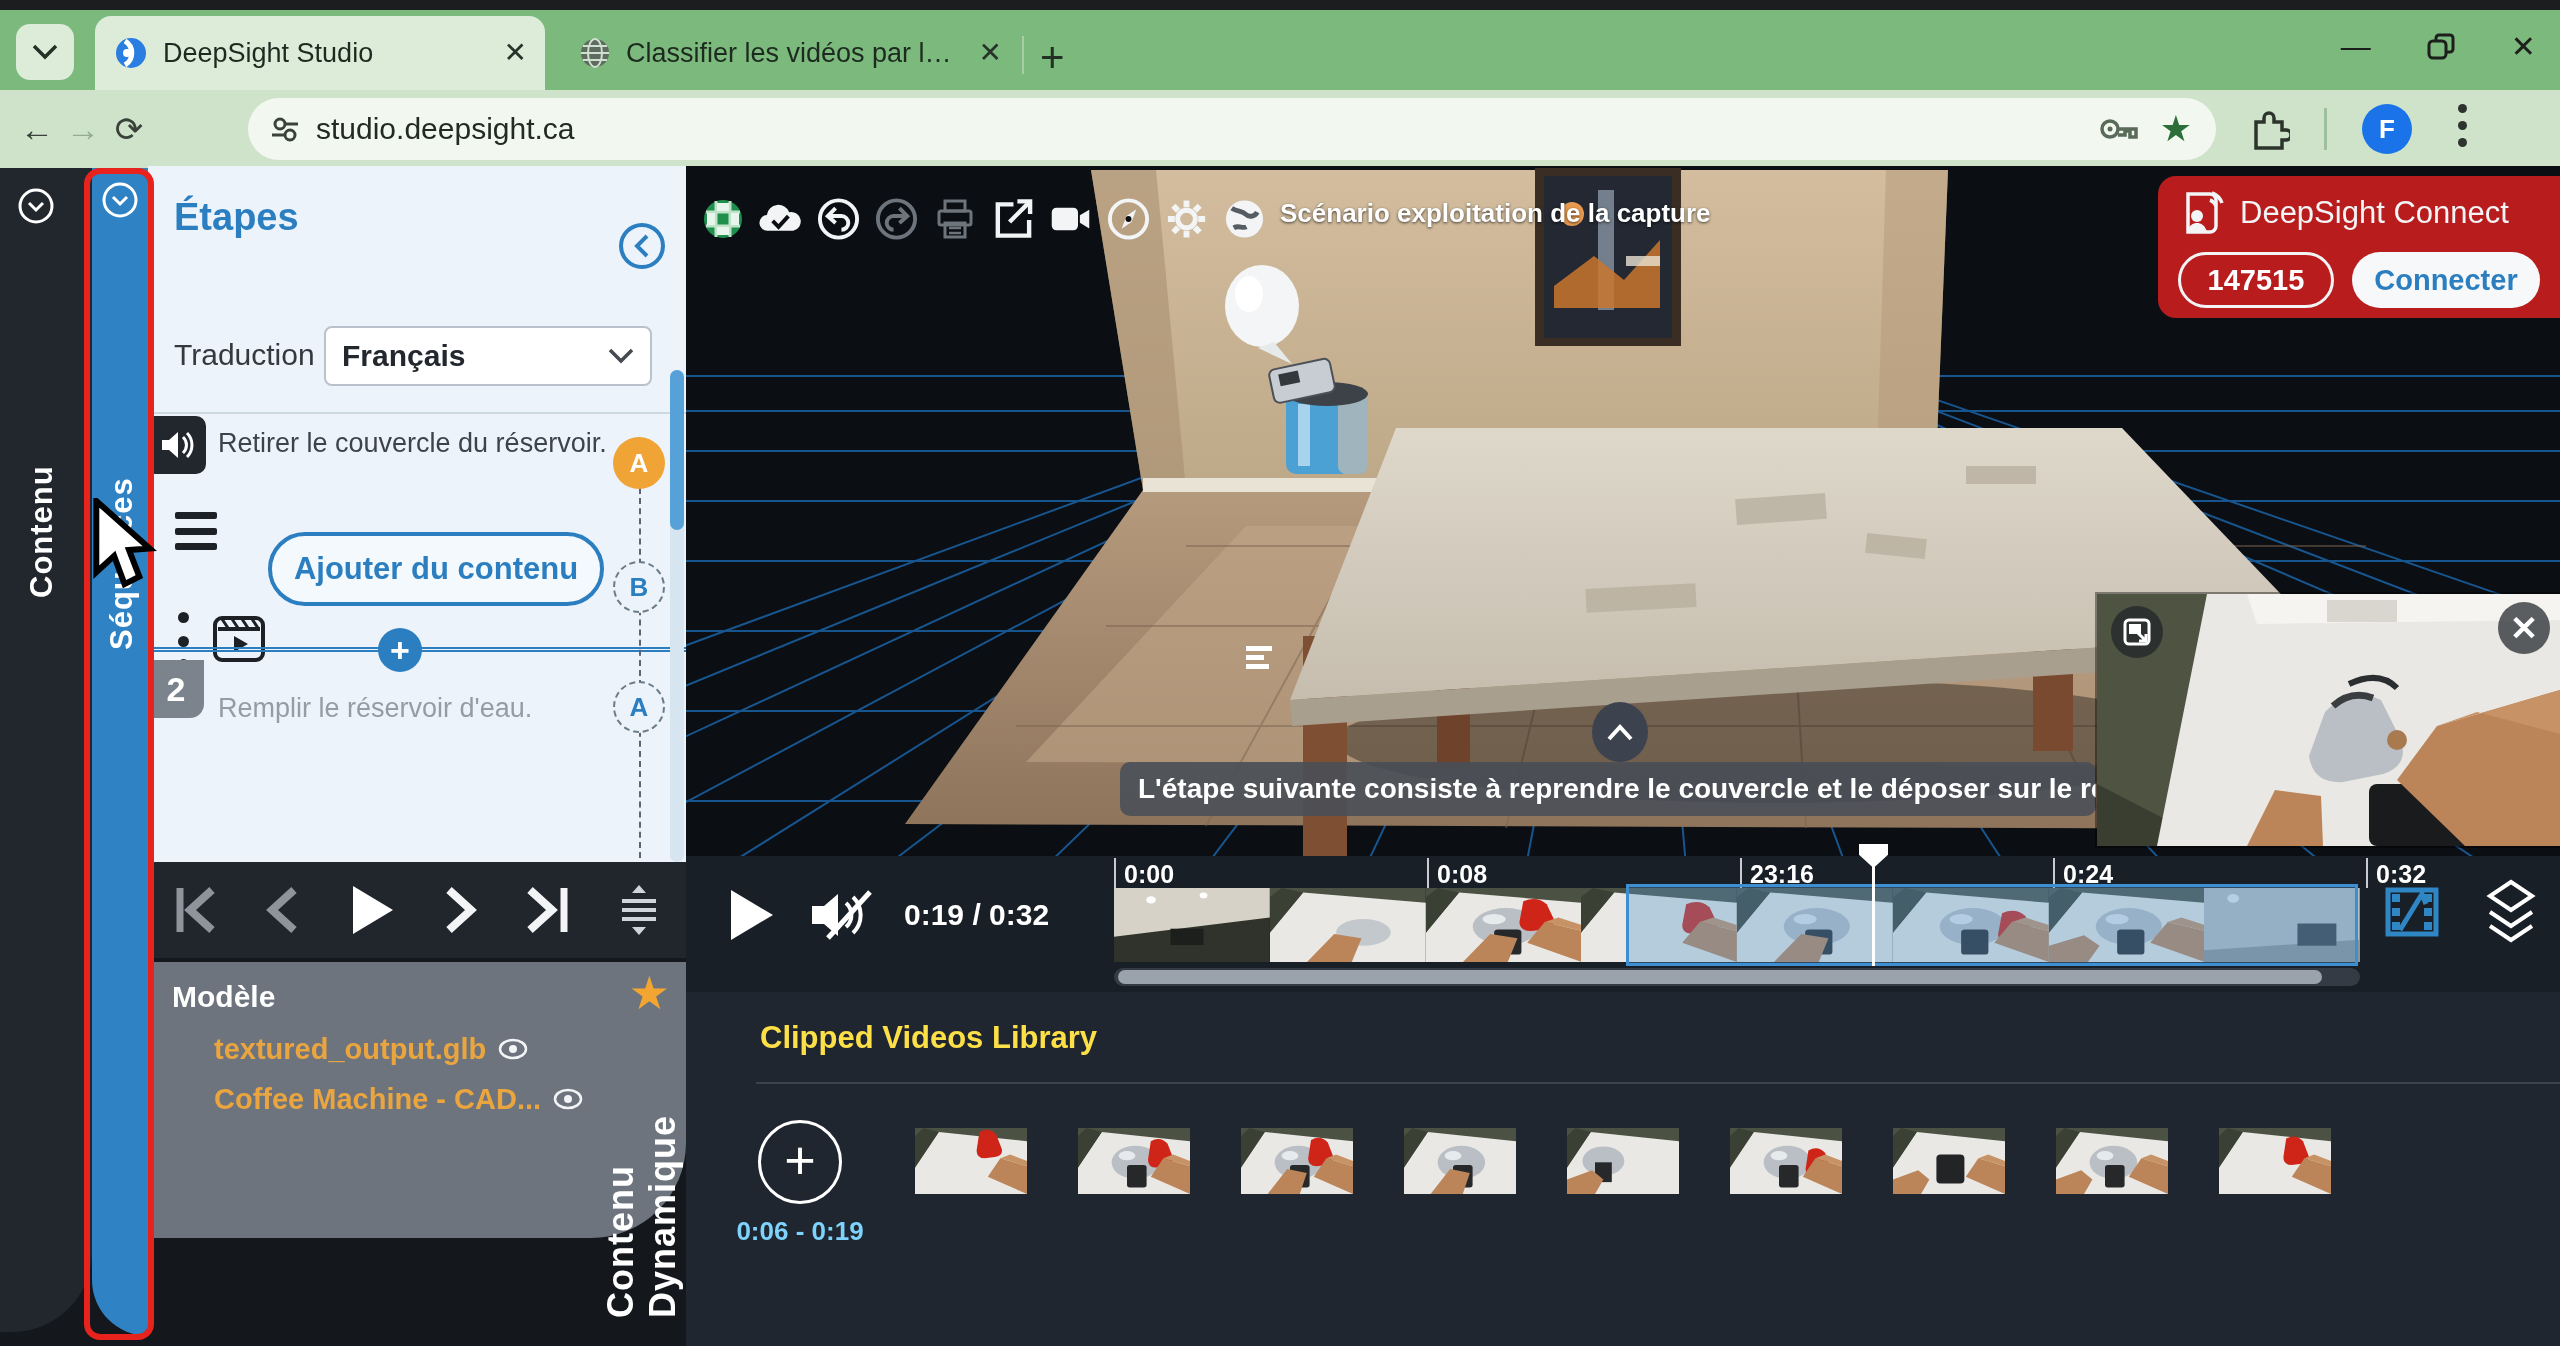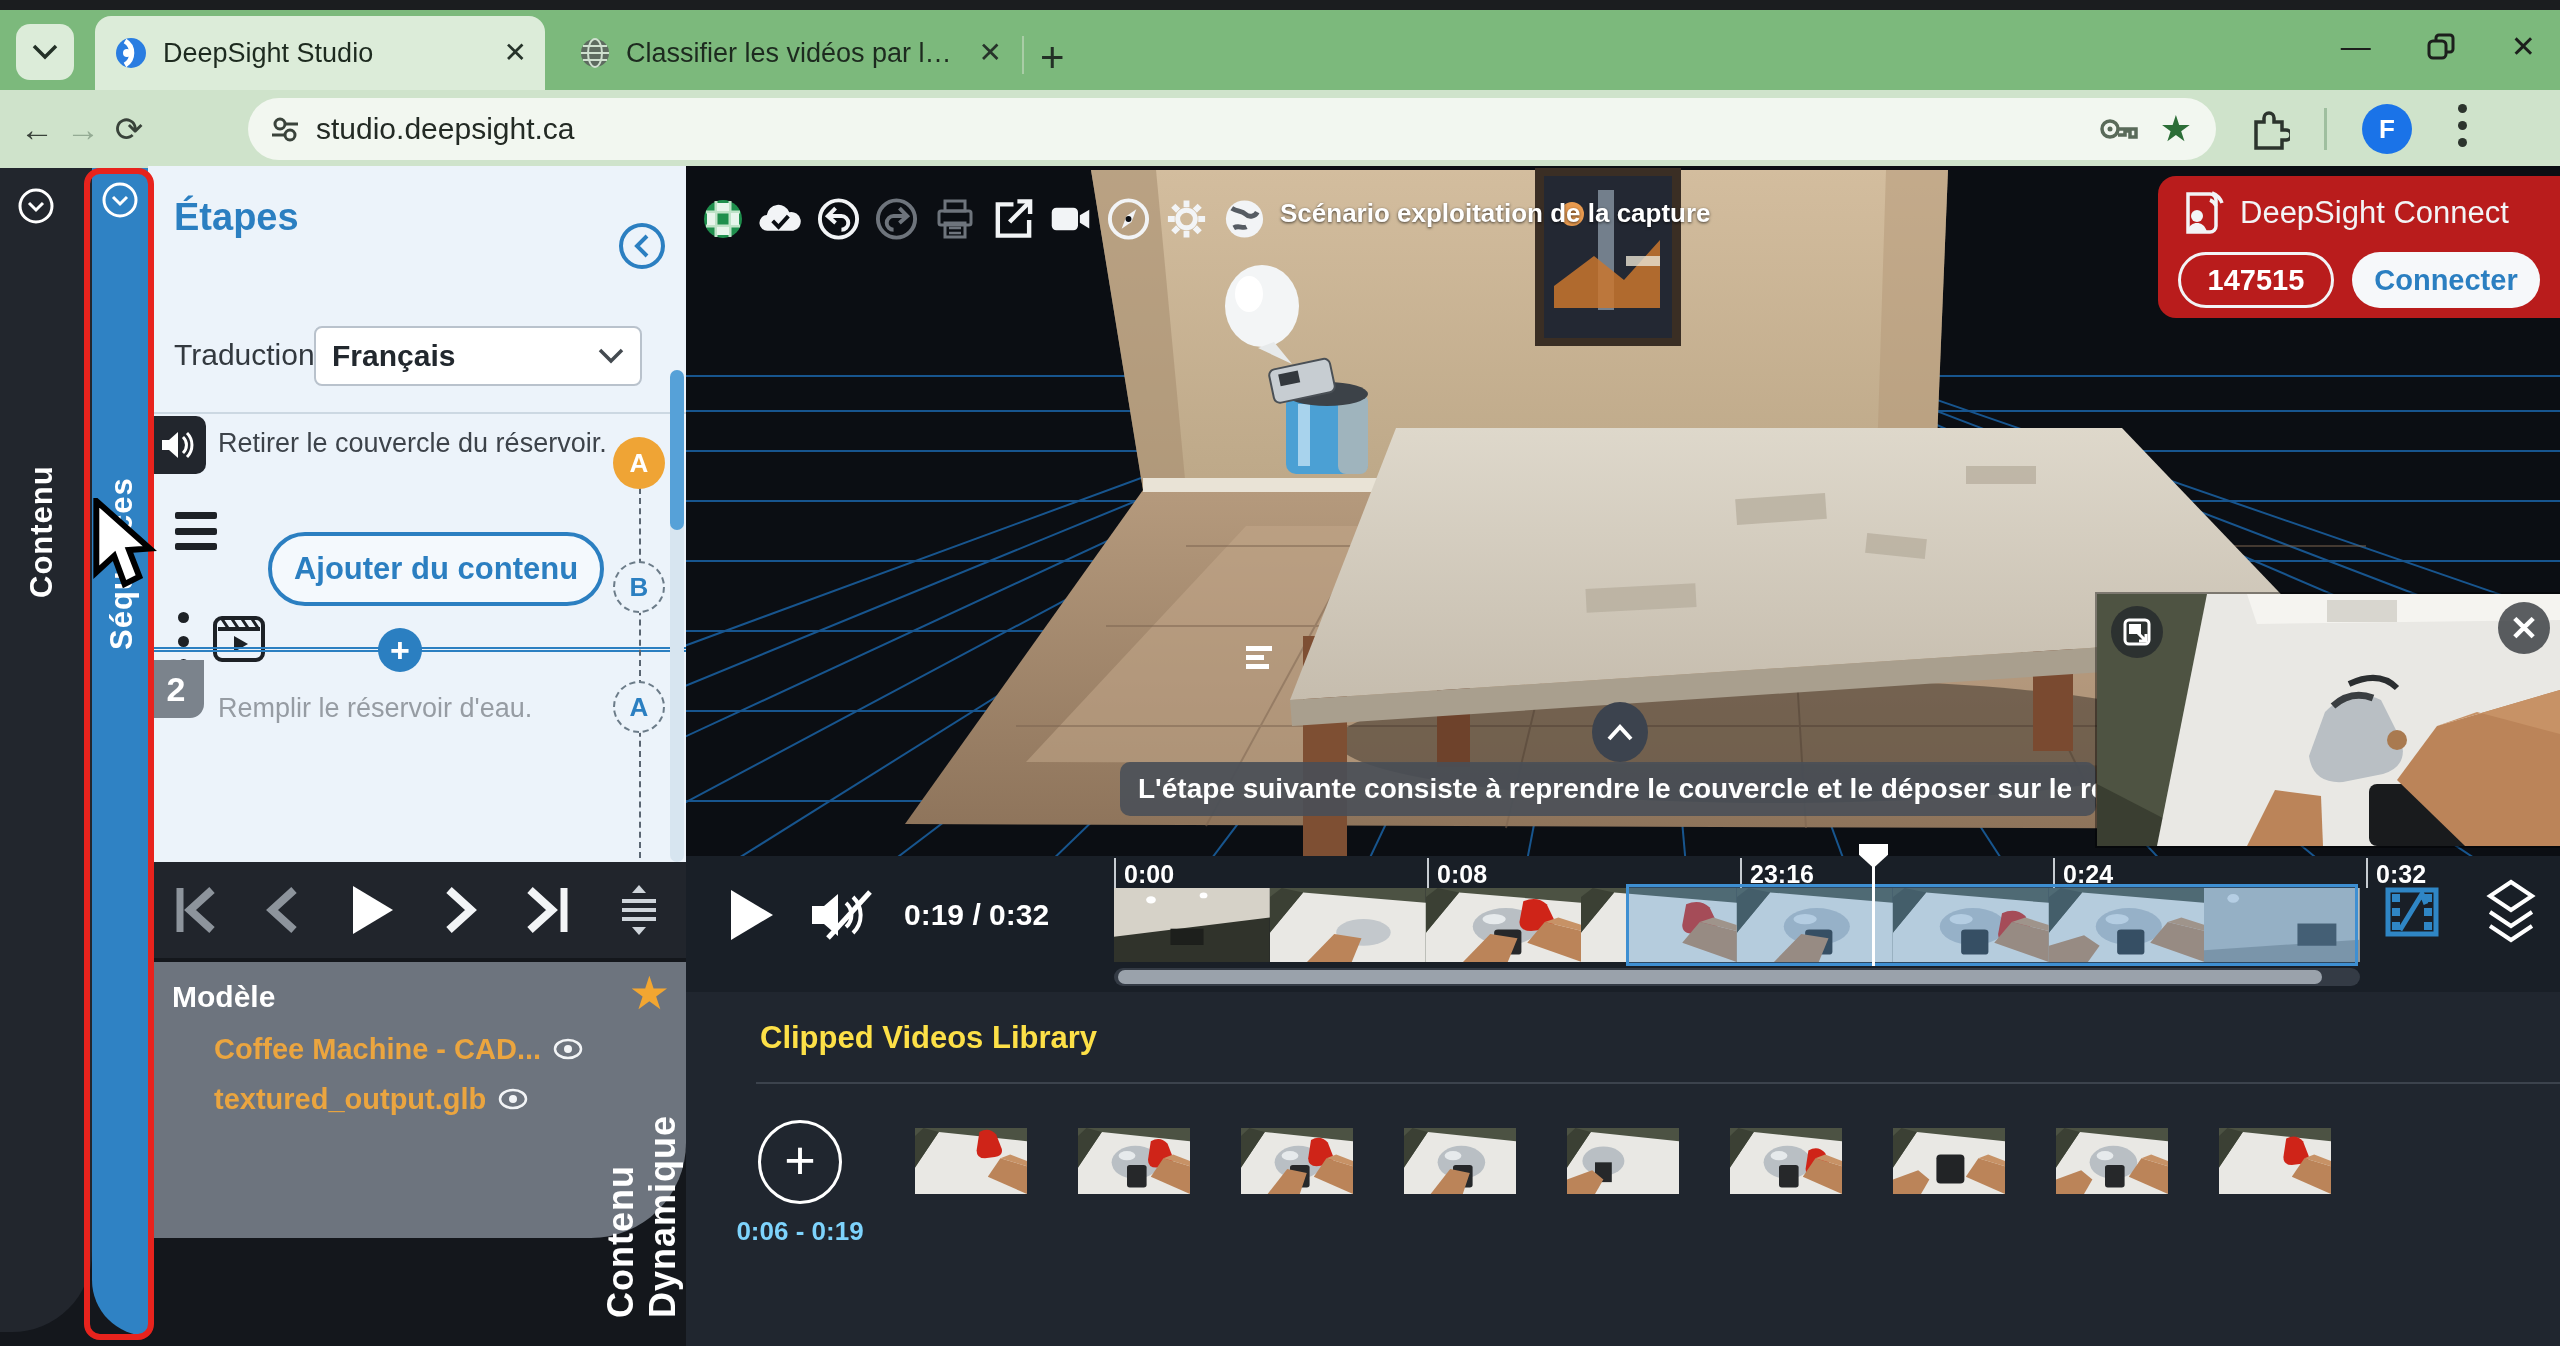--- a/index.html
+++ b/index.html
@@ -42,21 +42,21 @@
   .vtext { writing-mode:vertical-rl; transform:rotate(180deg); color:#fff; font-weight:bold;
            letter-spacing:1px; }
   .annot-rect { left:84px; top:168px; width:70px; height:1172px; border:6px solid #e8231d;
                 border-radius:16px; z-index:60; pointer-events:none; }
 
   
   .steps-panel { left:148px; top:166px; width:538px; height:696px; background:#ecf3fa; }
   .sp-title { left:26px; top:30px; font-size:38px; font-weight:bold; color:#2b7fc1; }
   .collapse-btn { left:468px; top:54px; width:52px; height:52px; }
   .trad-label { left:26px; top:172px; font-size:30px; color:#33393f; }
-  .lang-select { left:166px; top:160px; width:328px; height:60px; background:#fff;
+  .lang-select { left:176px; top:160px; width:328px; height:60px; background:#fff;
                  border:2px solid #b9c2cc; border-radius:8px; display:flex; align-items:center;
                  padding:0 16px; }
   .lang-select .val { font-size:30px; font-weight:bold; color:#22282e; flex:1; }
   .sp-divider { left:0; top:246px; width:538px; height:2px; background:#ccd8e2; }
   .speaker-tab { left:0; top:250px; width:58px; height:58px; background:#22262d;
                  border-radius:0 10px 10px 0; display:flex; align-items:center; justify-content:center; }
   .step1-text { left:70px; top:262px; font-size:27px; color:#3d434a; }
   .hamburger { left:27px; top:346px; width:42px; height:38px; display:flex;
                flex-direction:column; justify-content:space-between; }
   .hamburger i { display:block; height:7px; background:#1d2126; border-radius:2px; }
@@ -332,28 +332,28 @@
       <path d="M23 2l7 8H16z" fill="#cfd5db"></path>
         <path d="M6 18h34M6 27h34M6 36h34" stroke="#cfd5db" stroke-width="4"></path>
         <path d="M23 52l-7-8h14z" fill="#cfd5db"></path>
     </svg>
   </div>
 
   <div class="abs model-panel">
     <div class="abs mp-title">Modèle</div>
     <div class="abs mp-files" id="model-files">
         <div class="mp-file">
-          <span>Coffee Machine - CAD...</span>
+          <span>textured_output.glb</span>
           <svg width="30" height="22" viewBox="0 0 30 22">
             <ellipse cx="15" cy="11" rx="13" ry="9" fill="none" stroke="#f2f4f6" stroke-width="2.5"></ellipse>
             <circle cx="15" cy="11" r="4" fill="#f2f4f6"></circle>
           </svg>
         </div>
         <div class="mp-file">
-          <span>textured_output.glb</span>
+          <span>Coffee Machine - CAD...</span>
           <svg width="30" height="22" viewBox="0 0 30 22">
             <ellipse cx="15" cy="11" rx="13" ry="9" fill="none" stroke="#f2f4f6" stroke-width="2.5"></ellipse>
             <circle cx="15" cy="11" r="4" fill="#f2f4f6"></circle>
           </svg>
         </div>
       </div>
     <div class="abs mp-star">★</div>
     <div class="abs vtext mp-vtext">Contenu Dynamique</div>
   </div>
 

